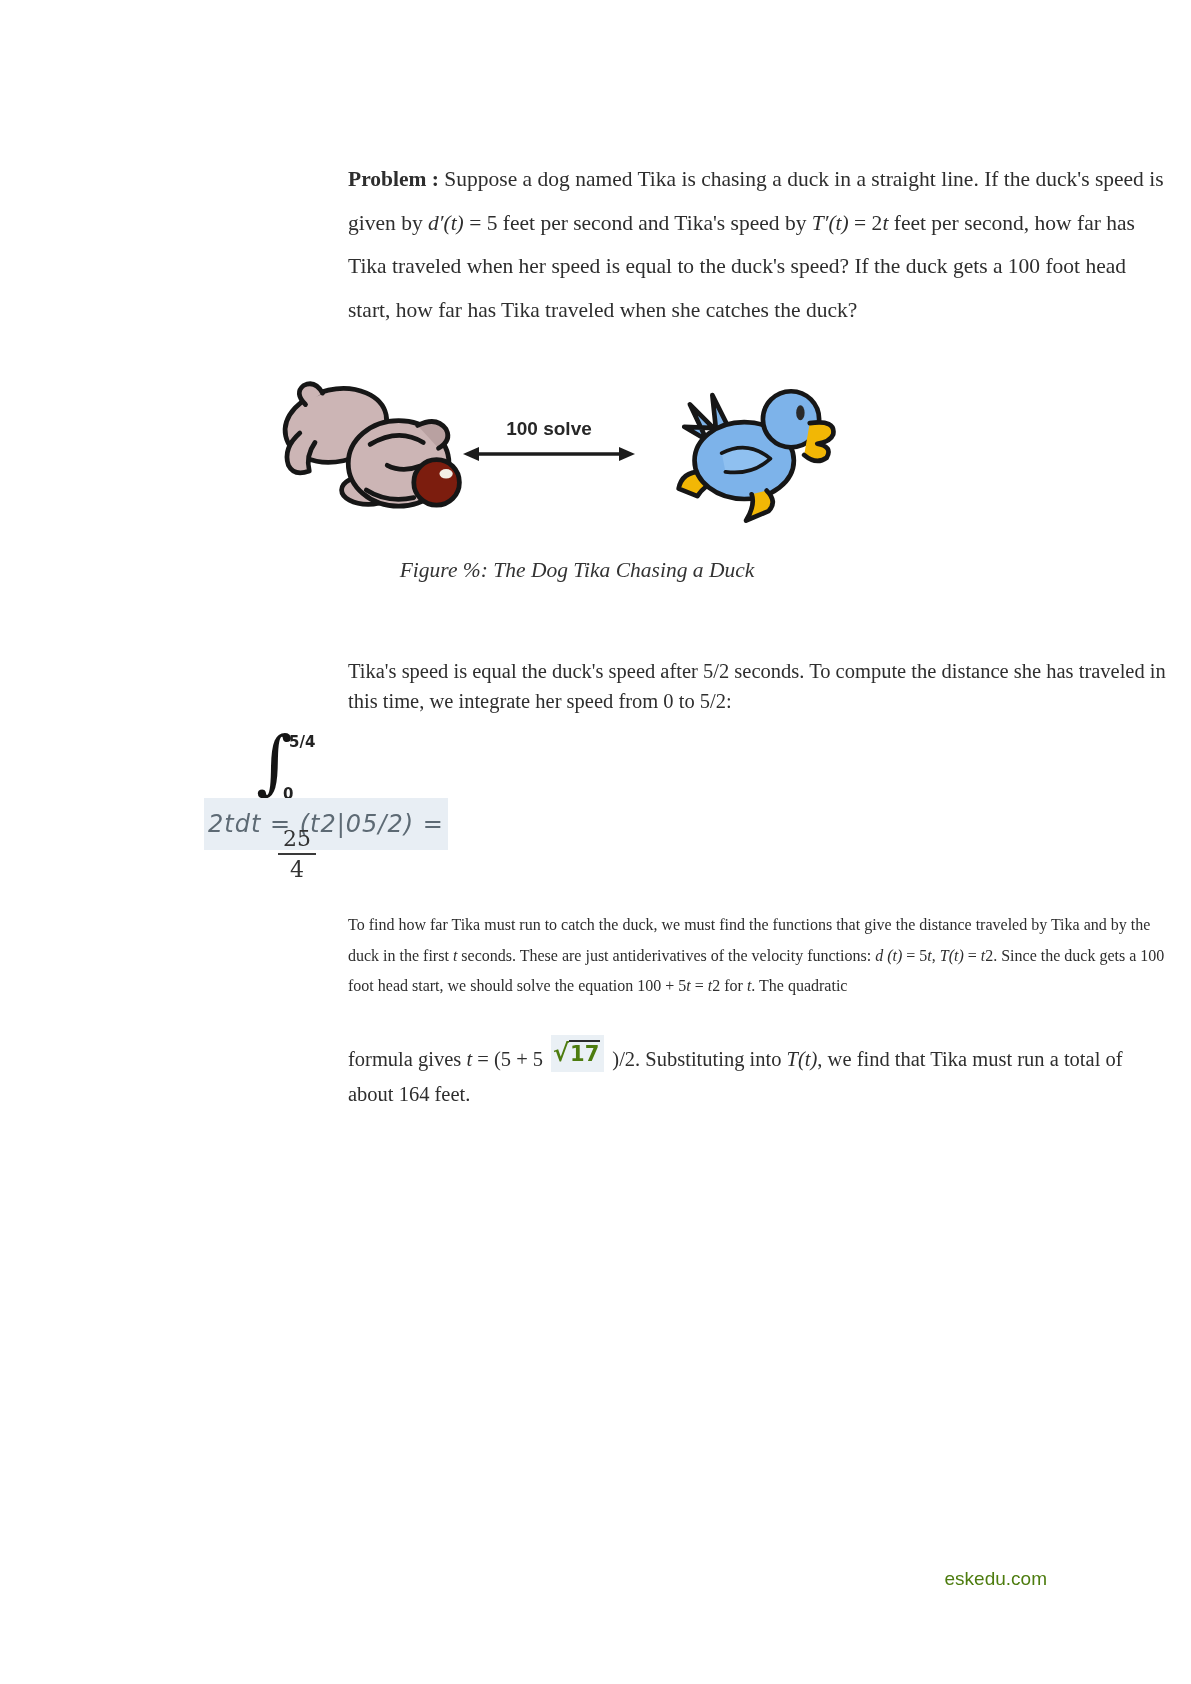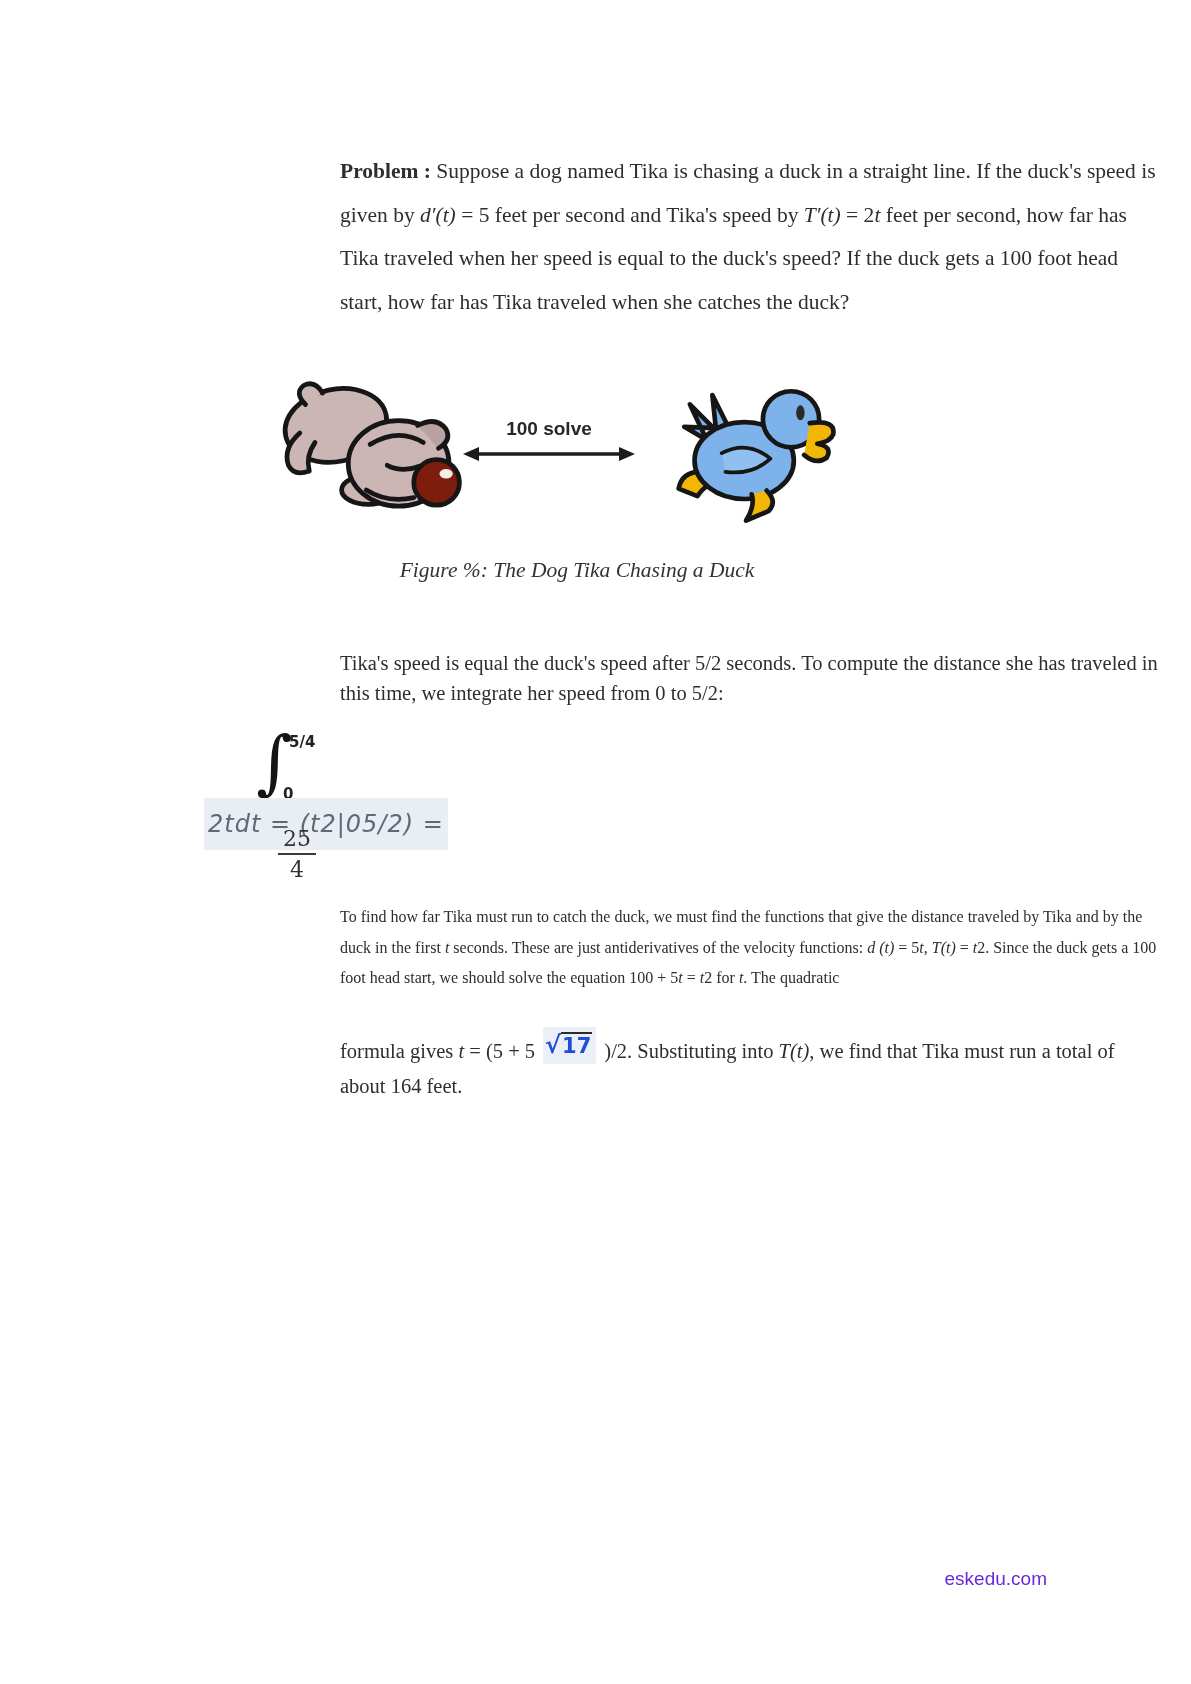--- a/index.html
+++ b/index.html
@@ -13,28 +13,28 @@
     overflow:hidden;
   }
   .hdr{
     position:absolute; top:52px; right:144px;
     font-family:"Liberation Sans", sans-serif;
     font-size:18px; color:#b5b5b5; letter-spacing:1px;
   }
   .ftr{
     position:absolute; top:1568px; right:144px;
     font-family:"Liberation Sans", sans-serif;
-    font-size:19px; color:#6d28d9;
+    font-size:19px; color:#4d7c0f;
   }
   .content{position:absolute; left:168px; width:818px;}
   .p1{top:146px; font-size:21.5px; line-height:43.5px; text-align:left;}
   .p2{top:644px; font-size:20.5px; line-height:30px;}
   .p3{top:898px; font-size:16px; line-height:30.5px;}
   .p4{top:1028px; font-size:20.5px; line-height:35px;}
-  .content p{margin:4px;}
+  .content p{margin:12px;}
 
   
   .fig{top:360px; height:180px;}
   .fig .dog{position:absolute; left:105px; top:16px; width:198px; height:152px;}
   .fig .arrowgrp{position:absolute; left:295px; top:58px; width:172px; text-align:center;}
   .fig .dist{
     font-family:"Liberation Sans", sans-serif; font-weight:bold;
     font-size:19px; color:#272727; display:block; margin-bottom:6px;
   }
   .fig .duck{position:absolute; left:490px; top:20px; width:178px; height:148px;}
@@ -70,21 +70,21 @@
     font-family:"DejaVu Serif", serif; font-size:22px; color:#333;
     text-align:center;
   }
   .frac-num{display:block; border-bottom:2px solid #3a3a3a; padding:0 5px 2px;}
   .frac-den{display:block; padding-top:2px;}
 
   
   .sqrt{
     display:inline-block; position:relative; top:-5px;
     font-family:"DejaVu Sans", sans-serif; font-weight:bold;
-    font-size:21px; color:#1d4ed8; background:#eaf0f5;
+    font-size:21px; color:#4d7c0f; background:#eaf0f5;
     padding:1px 4px 0 2px; margin:0 8px;
   }
   .sqrt .rad{font-size:24px;}
   .sqrt .val{border-top:2.5px solid #2c2c2c; padding:0 1px;}
 </style>
 </head>
 <body>
 
 <div class="page">
 

